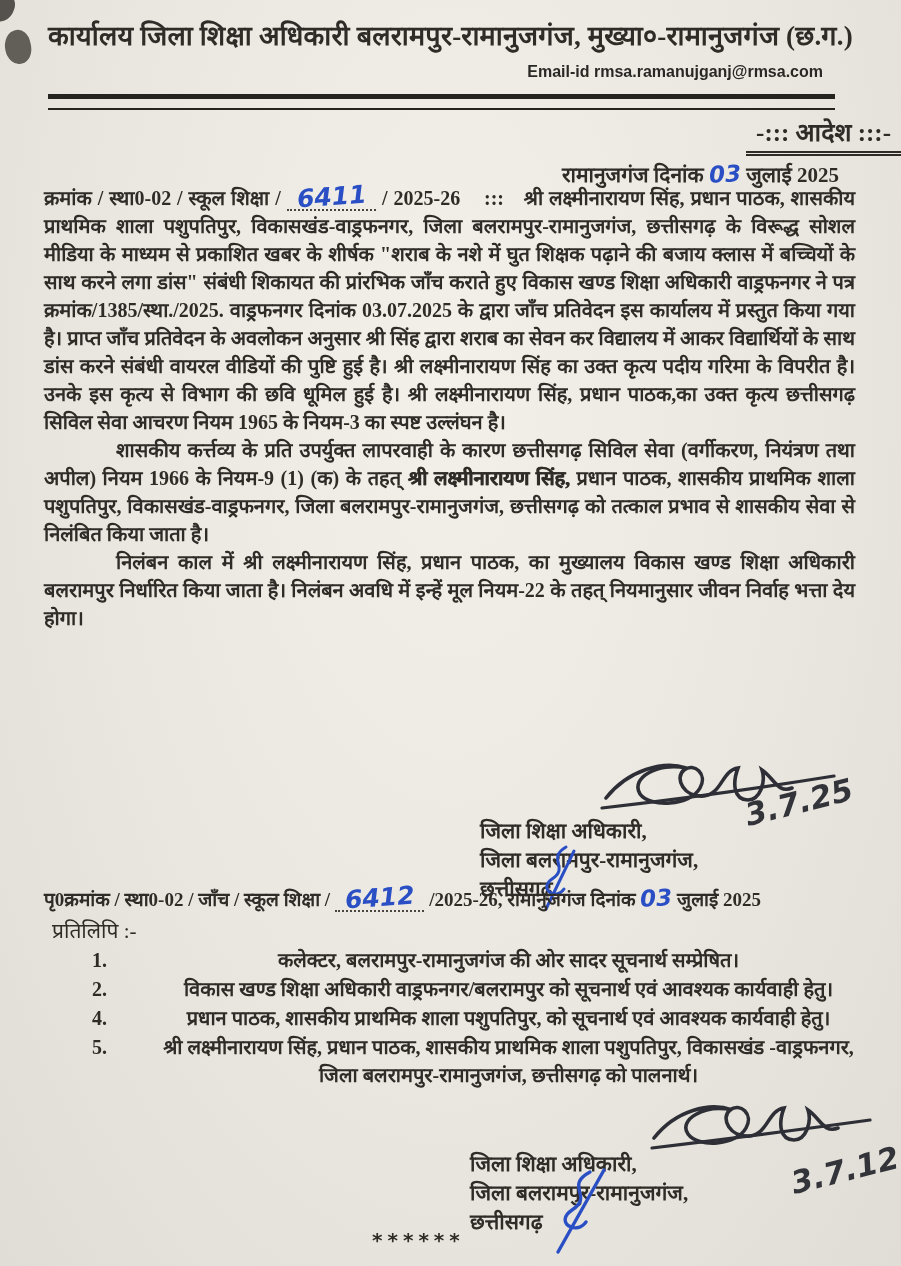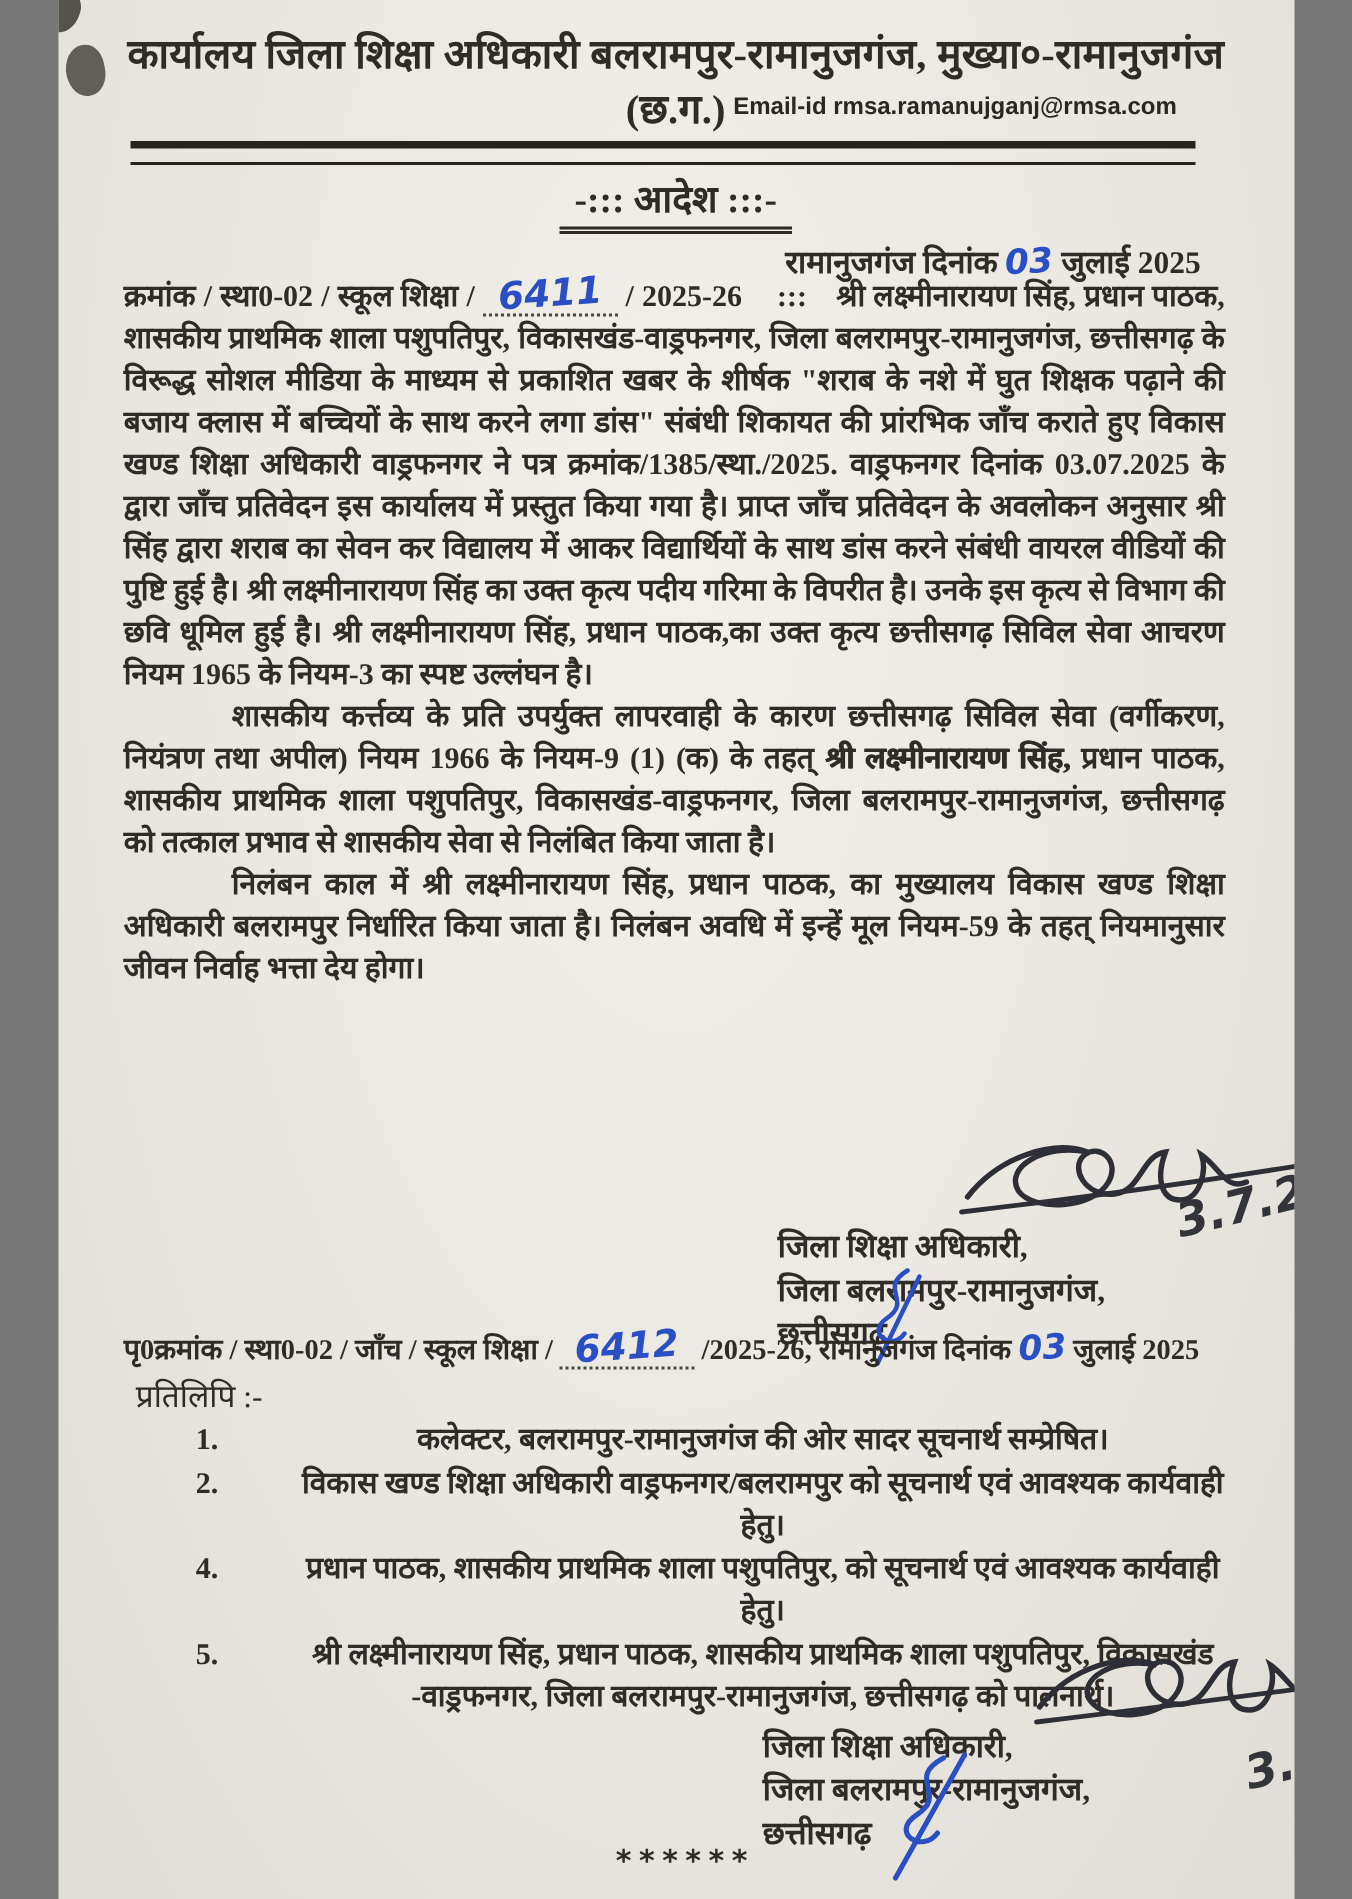--- a/index.html
+++ b/index.html
@@ -1,31 +1,31 @@
 <!DOCTYPE html>
 <html><head>
 <meta charset="utf-8">
 <style>
   html,body { margin:0; padding:0; background:#777; }
   .page {
-    position:relative; width:824px; height:1266px; overflow:hidden; margin:0 auto;
+    position:relative; width:901px; height:1266px; overflow:hidden; margin:0 auto;
     background: radial-gradient(ellipse at 50% 30%, #f3f0ea 0%, #ebe8e2 50%, #e0ddd6 100%);
     font-family:"Liberation Serif","DejaVu Sans",serif;
     color:#2f2c28;
   }
   .abs { position:absolute; }
 
   .blotch1 { top:-6px; left:-8px; width:22px; height:28px; background:#45423d; border-radius:50% 40% 55% 45%; transform:rotate(18deg); opacity:.9; }
   .blotch2 { top:30px; left:5px; width:26px; height:34px; background:#4a4641; border-radius:55% 45% 50% 50%; transform:rotate(-12deg); opacity:.85; }
 
   .letterhead-title { top:16px; left:28px; right:28px; text-align:center; font-size:27px; font-weight:bold; letter-spacing:0.2px; }
   .email-line { top:63px; right:78px; font-family:"Liberation Sans","DejaVu Sans",sans-serif; font-size:16px; font-weight:bold; color:#2a2825; }
   .header-rule { top:94px; left:48px; right:66px; height:9px; border-top:5px solid #26241f; border-bottom:2px solid #26241f; }
 
-  .order-heading-wrap { top:114px; left:0; right:0; text-align:center; }
+  .order-heading-wrap { top:114px; left:0; right:0; text-align:right; }
   .order-heading-wrap span { display:inline-block; font-size:25px; font-weight:bold; padding:0 10px 3px; border-bottom:5px double #2f2c28; }
 
   .dateline { top:160px; right:62px; font-size:21px; font-weight:bold; }
 
   .letter-body { top:184px; left:44px; right:46px; }
   .letter-body p { margin:0; font-size:20px; line-height:28px; font-weight:bold; text-align:justify; }
   .letter-body p.indent { text-indent:72px; }
 
   .xbold { text-shadow:0.7px 0 currentColor; }
 
@@ -88,21 +88,21 @@
       <span class="dotted"><span class="hw-blue hw-num">6411</span></span>
       <span>/ 2025-26</span>
       <span class="sep">:::</span>
       <span>श्री लक्ष्मीनारायण सिंह, प्रधान पाठक, शासकीय प्राथमिक शाला पशुपतिपुर, विकासखंड-वाड्रफनगर, जिला बलरामपुर-रामानुजगंज, छत्तीसगढ़ के विरूद्ध सोशल मीडिया के माध्यम से प्रकाशित खबर के शीर्षक "शराब के नशे में घुत शिक्षक पढ़ाने की बजाय क्लास में बच्चियों के साथ करने लगा डांस" संबंधी शिकायत की प्रांरभिक जाँच कराते हुए विकास खण्ड शिक्षा अधिकारी वाड्रफनगर ने पत्र क्रमांक/1385/स्था./2025. वाड्रफनगर दिनांक 03.07.2025 के द्वारा जाँच प्रतिवेदन इस कार्यालय में प्रस्तुत किया गया है। प्राप्त जाँच प्रतिवेदन के अवलोकन अनुसार श्री सिंह द्वारा शराब का सेवन कर विद्यालय में आकर विद्यार्थियों के साथ डांस करने संबंधी वायरल वीडियों की पुष्टि हुई है। श्री लक्ष्मीनारायण सिंह का उक्त कृत्य पदीय गरिमा के विपरीत है। उनके इस कृत्य से विभाग की छवि धूमिल हुई है। श्री लक्ष्मीनारायण सिंह, प्रधान पाठक,का उक्त कृत्य छत्तीसगढ़ सिविल सेवा आचरण नियम 1965 के नियम-3 का स्पष्ट उल्लंघन है।</span>
     </p>
     <p class="indent">
       <span>शासकीय कर्त्तव्य के प्रति उपर्युक्त लापरवाही के कारण छत्तीसगढ़ सिविल सेवा (वर्गीकरण, नियंत्रण तथा अपील) नियम 1966 के नियम-9 (1) (क) के तहत्</span>
       <span class="xbold">श्री लक्ष्मीनारायण सिंह,</span>
       <span>प्रधान पाठक, शासकीय प्राथमिक शाला पशुपतिपुर, विकासखंड-वाड्रफनगर, जिला बलरामपुर-रामानुजगंज, छत्तीसगढ़ को तत्काल प्रभाव से शासकीय सेवा से निलंबित किया जाता है।</span>
     </p>
-    <p class="indent">निलंबन काल में श्री लक्ष्मीनारायण सिंह, प्रधान पाठक, का मुख्यालय विकास खण्ड शिक्षा अधिकारी बलरामपुर निर्धारित किया जाता है। निलंबन अवधि में इन्हें मूल नियम-59 के तहत् नियमानुसार जीवन निर्वाह भत्ता देय होगा।</p>
+    <p class="indent">निलंबन काल में श्री लक्ष्मीनारायण सिंह, प्रधान पाठक, का मुख्यालय विकास खण्ड शिक्षा अधिकारी बलरामपुर निर्धारित किया जाता है। निलंबन अवधि में इन्हें मूल नियम-22 के तहत् नियमानुसार जीवन निर्वाह भत्ता देय होगा।</p>
   </div>
 
   <svg class="abs sig-scribble-top" width="238" height="64" viewBox="0 0 238 64">
     <path d="M6,44 C28,16 64,6 86,14 C58,8 30,24 40,40 C50,54 90,52 100,34 C108,20 94,8 84,16 C74,24 84,44 104,42 C122,40 122,16 138,14 C132,30 134,46 148,46 C160,46 166,28 162,16 C174,24 178,40 192,34" fill="none" stroke="#2e2f36" stroke-width="3.6" stroke-linecap="round"></path>
     <path d="M2,54 C70,46 160,34 234,22" fill="none" stroke="#2e2f36" stroke-width="3.2" stroke-linecap="round"></path>
   </svg>
   <span class="abs hw-date sig-date-top">3.7.25</span>
 
   <div class="abs sig-block sig1-text">
     <div>जिला शिक्षा अधिकारी,</div>

